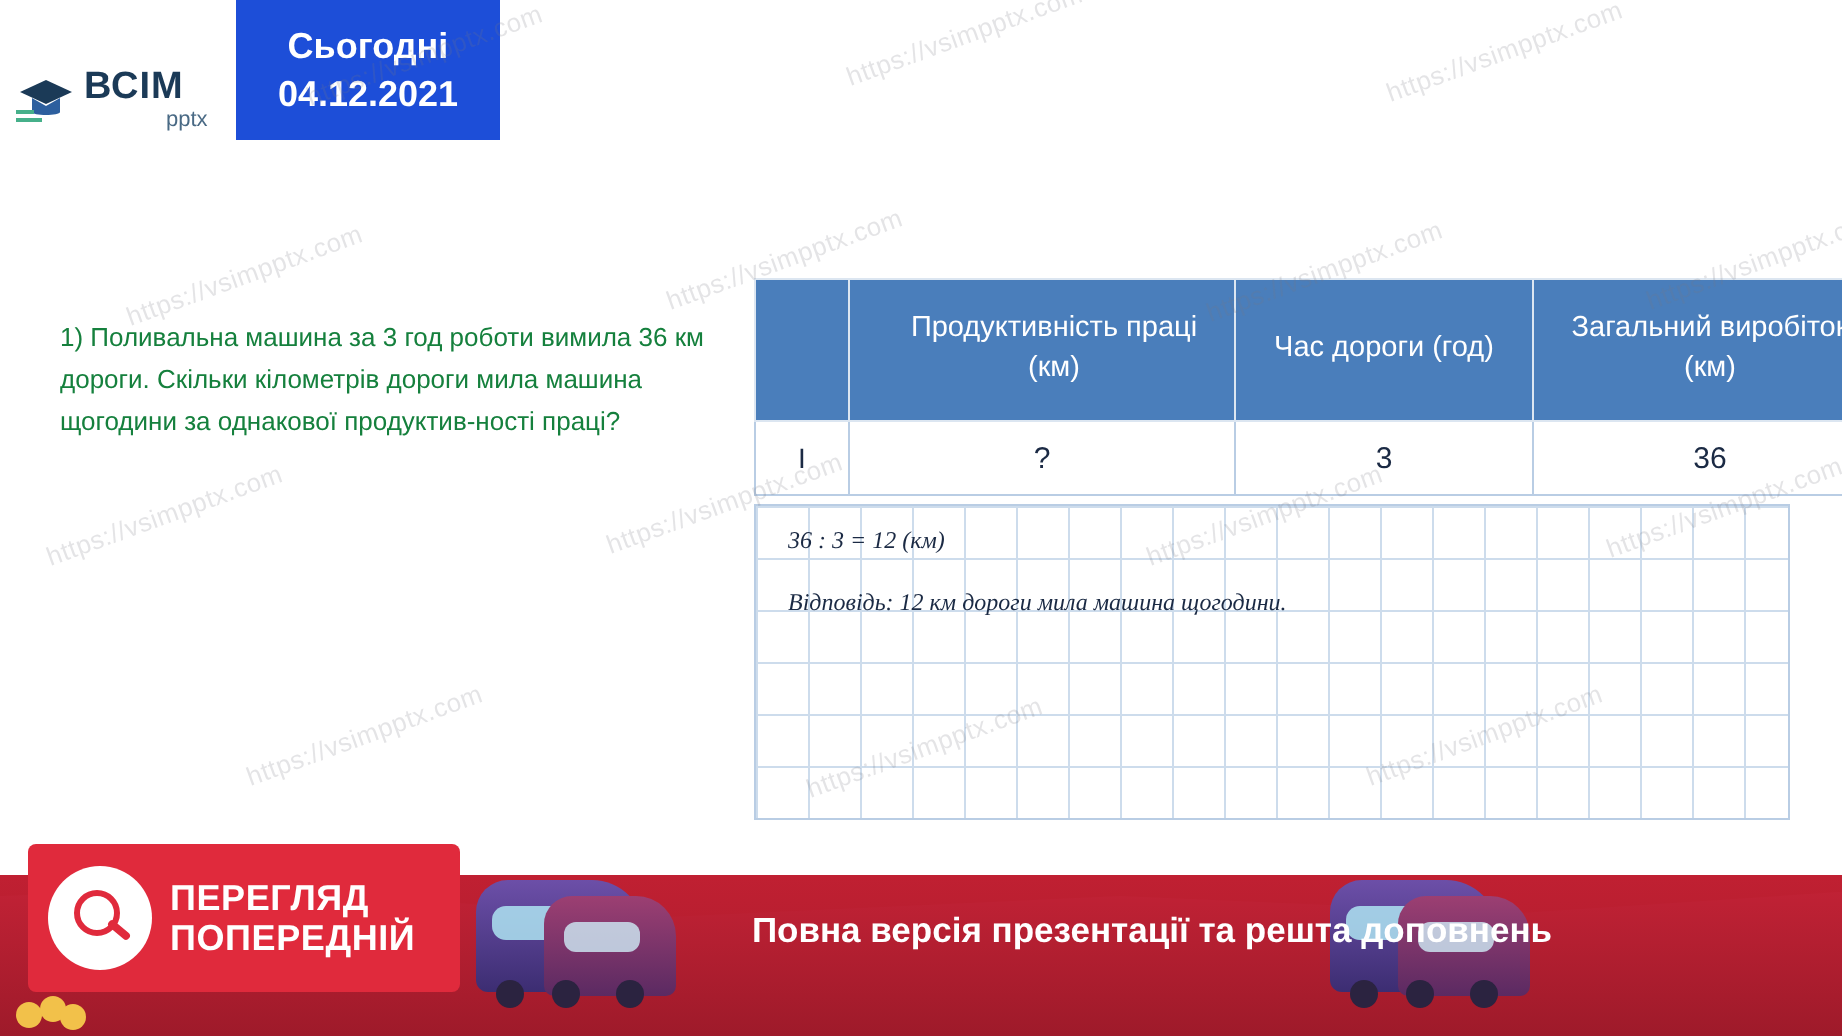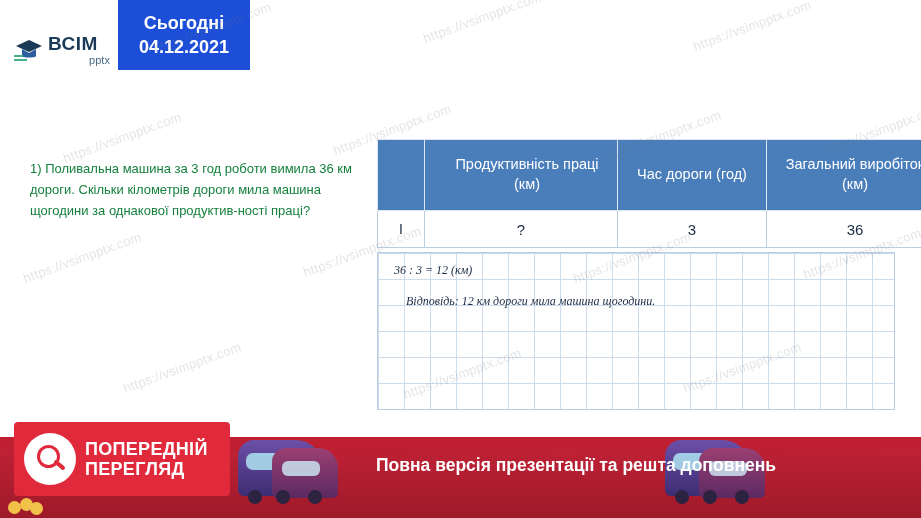--- a/index.html
+++ b/index.html
@@ -39,21 +39,20 @@
     left: 0; top: 0;
     width: 921px;
     height: 112px;
   }
   .logo-box {
     position: absolute;
     left: 8px; top: 26px;
     width: 108px; height: 48px;
     display: flex;
     align-items: center;
-    justify-content: center;
   }
   .logo-mark {
     width: 30px; height: 26px;
     position: relative;
     margin-right: 4px;
   }
   .logo-text {
     display: flex;
     flex-direction: column;
     line-height: 1;
@@ -178,21 +177,20 @@
     left: 394px; top: 147px;
     width: 498px;
     font-family: "Liberation Serif", serif;
     font-style: italic;
     font-size: 12px;
     color: #1b2a44;
     line-height: 1.95;
   }
   .solution .line2 {
     margin-top: 8px;
-    margin-left: 12px;
   }
 
   
   .bottom {
     position: absolute;
     left: 0; top: 412px;
     width: 921px;
     height: 106px;
     background: linear-gradient(180deg, #ffffff 0%, #ffffff 24%, #c02032 24%, #a81a2b 100%);
     overflow: hidden;
@@ -416,22 +414,22 @@
     <div class="train-body2"></div>
     <div class="train-win2"></div>
     <div class="train-wheel tw1"></div>
     <div class="train-wheel tw2"></div>
     <div class="train-wheel tw3"></div>
   </div>
 
   <div class="preview-badge">
     <div class="mag-circle"></div>
     <div class="preview-text">
+      <div>ПЕРЕГЛЯД</div>
       <div>ПОПЕРЕДНІЙ</div>
-      <div>ПЕРЕГЛЯД</div>
     </div>
   </div>
 
   <div class="bottom-msg">
     <div>Повна версія презентації та решта доповнень</div>
   </div>
 
   <div class="swirl">
     <span></span>
       <span></span>

